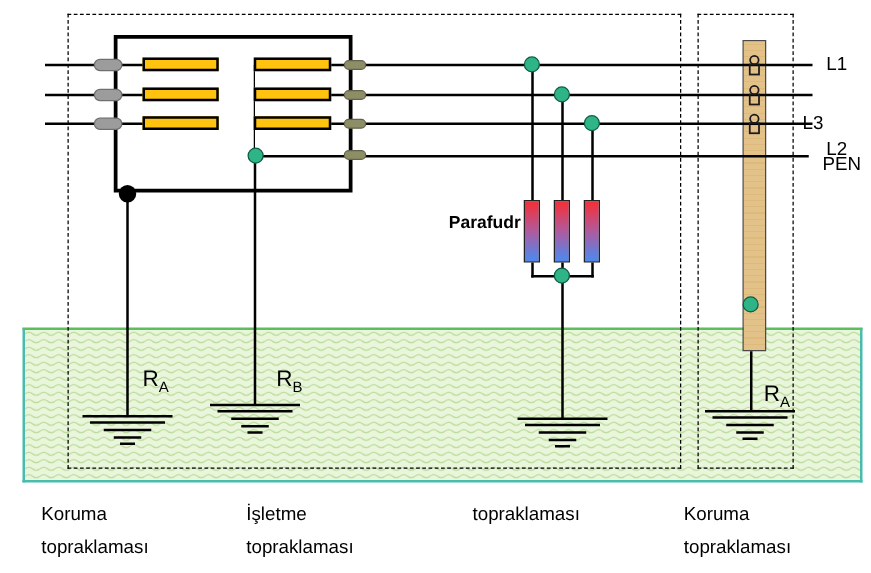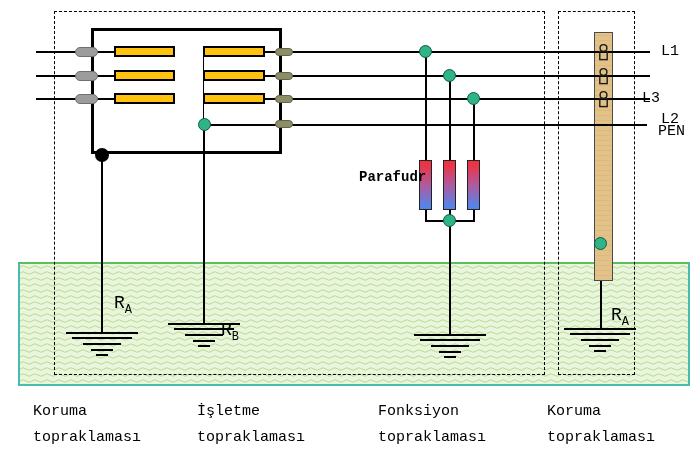--- a/index.html
+++ b/index.html
@@ -1,18 +1,18 @@
 <!DOCTYPE html>
 <html><head>
 <meta charset="utf-8">
 <style>
   html,body{margin:0;padding:0;background:#fff;}
   #stage{
     position:relative;width:697px;height:458px;background:#ffffff;overflow:hidden;
-    font-family:Liberation Mono, monospace;color:#000;
+    font-family:Liberation Sans, sans-serif;color:#000;
   }
   .abs{position:absolute;}
   
   #earth{
     left:18px;top:262px;width:672px;height:124px;
     border-top:2px solid #5CBE5C;
     border-left:2px solid #49BCAE;border-right:2px solid #49BCAE;border-bottom:2px solid #49BCAE;
     box-sizing:border-box;
   }
   
@@ -167,33 +167,32 @@
   </svg>
 
   <div class="abs line-label" style="left:661px;top:44px;">L1</div>
   <div class="abs line-label" style="left:661px;top:68px;margin-top:44px;">L2</div>
   <div class="abs line-label" style="left:642px;top:91px;">L3</div>
   <div class="abs line-label" style="left:658px;top:124px;">PEN</div>
 
   <div class="abs parafudr" style="left:359px;top:170px;">Parafudr</div>
 
   <div class="abs r-label" style="left:114px;top:294px;"><span>R</span><sub>A</sub></div>
-  <div class="abs r-label" style="left:221px;top:294px;margin-top:27px;"><span>R</span><sub>B</sub></div>
+  <div class="abs r-label" style="left:221px;top:294px;"><span>R</span><sub>B</sub></div>
   <div class="abs r-label" style="left:611px;top:306px;"><span>R</span><sub>A</sub></div>
 
   <div class="abs caption" style="left:33px;top:399px;">
     <div>Koruma</div>
     <div>topraklaması</div>
   </div>
   <div class="abs caption" style="left:197px;top:399px;">
     <div>İşletme</div>
     <div>topraklaması</div>
   </div>
   <div class="abs caption" style="left:378px;top:399px;">
-    <div>Fonksiyon</div>
     <div>topraklaması</div>
   </div>
   <div class="abs caption" style="left:547px;top:399px;">
     <div>Koruma</div>
     <div>topraklaması</div>
   </div>
 
 </div>
 
 </body></html>

